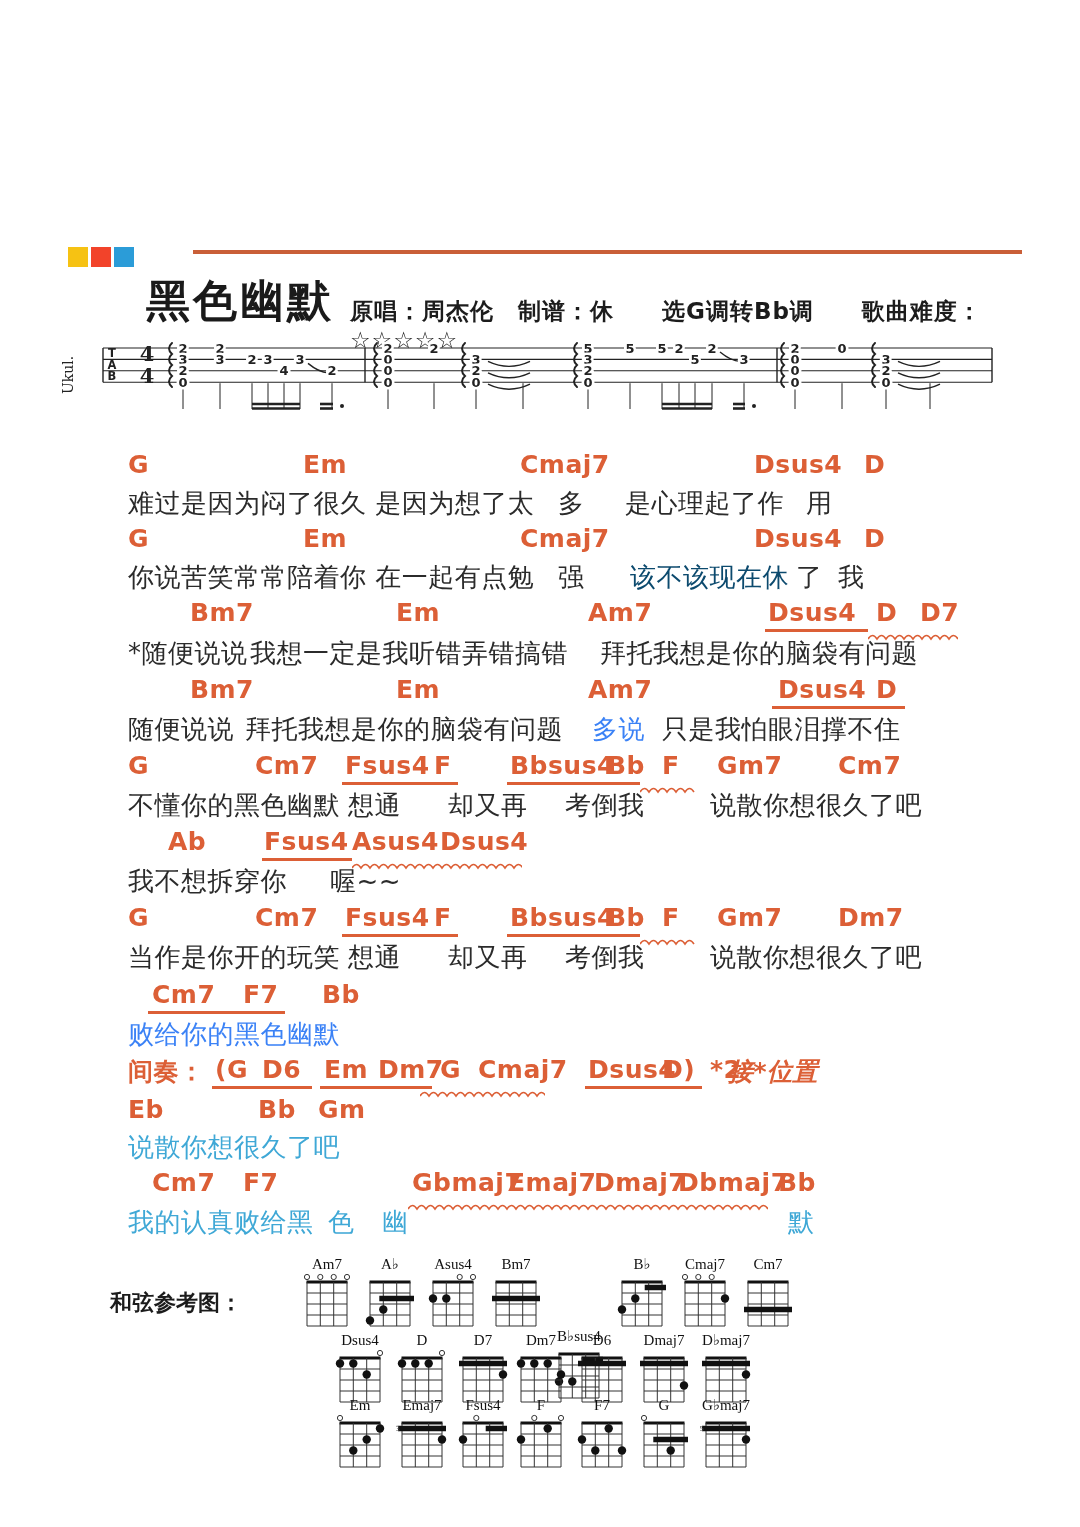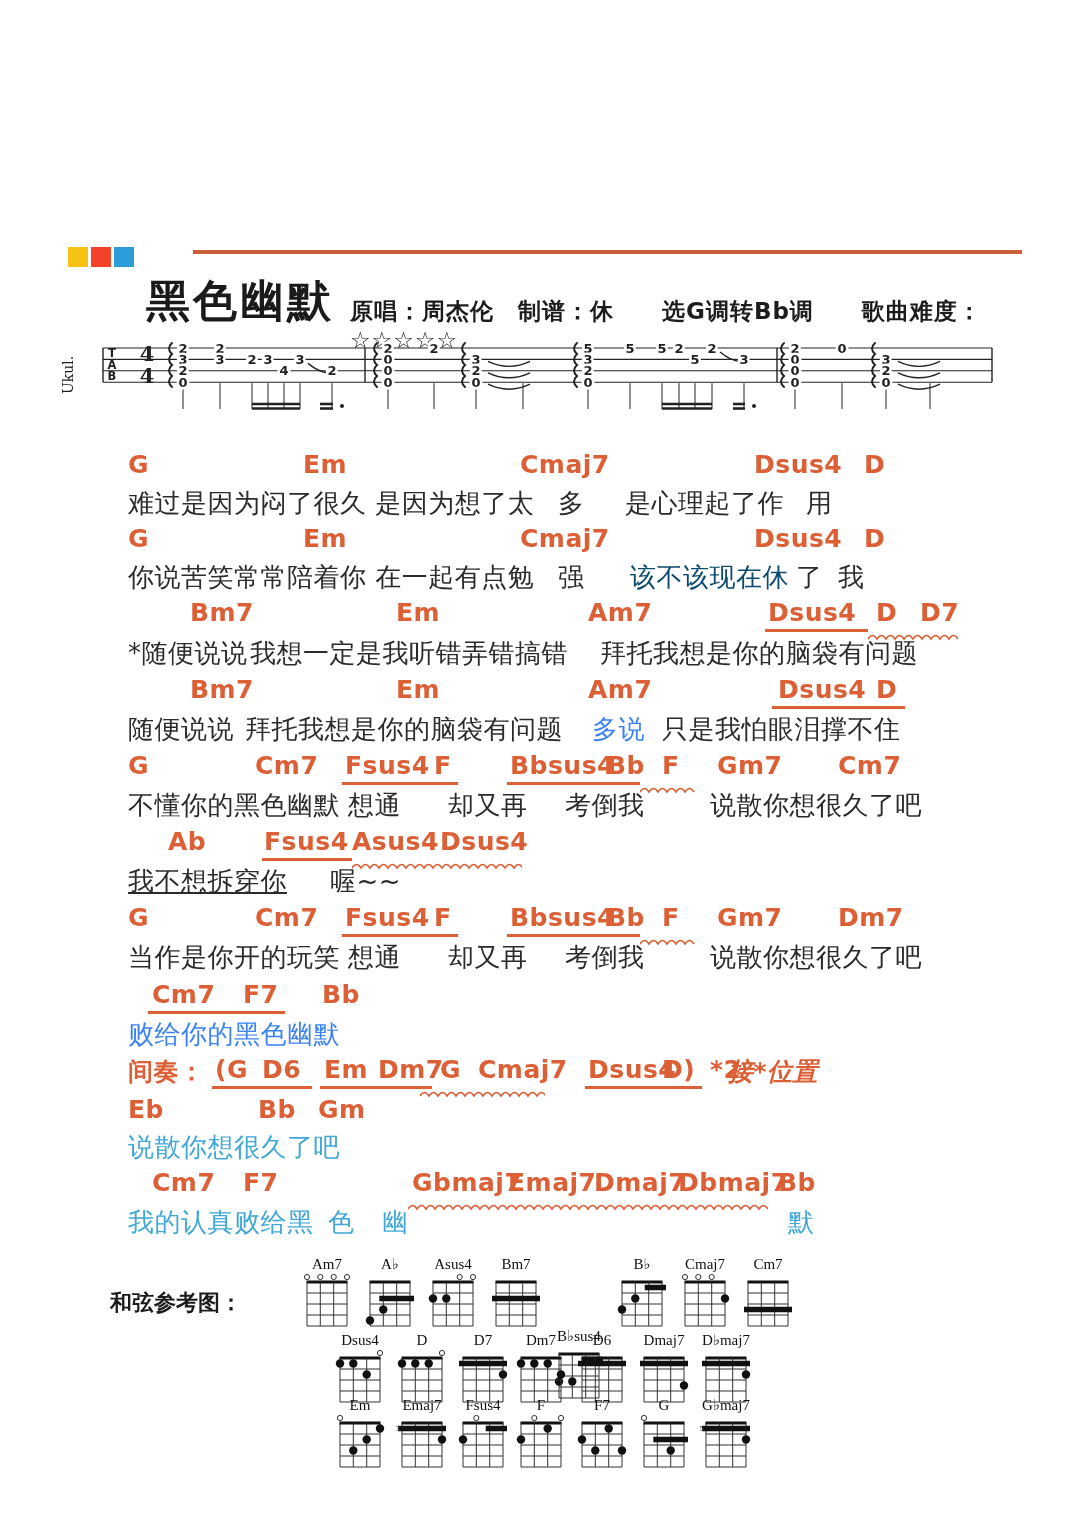--- a/index.html
+++ b/index.html
@@ -196,21 +196,21 @@
       <span class="lyric" style="left: 565px; top: 788px; color: rgb(43, 43, 43);">考倒我</span>
       <span class="lyric" style="left: 710px; top: 788px; color: rgb(43, 43, 43);">说散你想很久了吧</span>
       <span class="chord" style="left: 168px; top: 827px; color: rgb(220, 95, 54);">Ab</span>
       <span class="chord" style="left: 264px; top: 827px; color: rgb(220, 95, 54);">Fsus4</span>
       <span class="chord" style="left: 352px; top: 827px; color: rgb(220, 95, 54);">Asus4</span>
       <span class="chord" style="left: 440px; top: 827px; color: rgb(220, 95, 54);">Dsus4</span>
       <div class="usolid" style="left: 262px; top: 858px; width: 90px; background: rgb(220, 95, 54);"></div>
       <div class="uwavy" style="left: 352px; top: 856px; width: 170px; height: 8px;"><svg width="170" height="8" viewBox="0 0 170 8">
           <path d="M 0 5 q 4.5 -7 9 0 q 4.5 -7 9 0 q 4.5 -7 9 0 q 4.5 -7 9 0 q 4.5 -7 9 0 q 4.5 -7 9 0 q 4.5 -7 9 0 q 4.5 -7 9 0 q 4.5 -7 9 0 q 4.5 -7 9 0 q 4.5 -7 9 0 q 4.5 -7 9 0 q 4.5 -7 9 0 q 4.5 -7 9 0 q 4.5 -7 9 0 q 4.5 -7 9 0 q 4.5 -7 9 0 q 4.5 -7 9 0 q 4.5 -7 9 0" fill="none" stroke="#dc5f36" stroke-width="1.6"></path>
         </svg></div>
-      <span class="lyric" style="left: 128px; top: 864px; color: rgb(43, 43, 43); text-decoration: underline;">我不想拆穿你</span>
+      <span class="lyric" style="left: 128px; top: 864px; color: rgb(43, 43, 43);">我不想拆穿你</span>
       <span class="lyric" style="left: 330px; top: 864px; color: rgb(43, 43, 43);">喔~~</span>
       <span class="chord" style="left: 128px; top: 903px; color: rgb(220, 95, 54);">G</span>
       <span class="chord" style="left: 255px; top: 903px; color: rgb(220, 95, 54);">Cm7</span>
       <span class="chord" style="left: 345px; top: 903px; color: rgb(220, 95, 54);">Fsus4</span>
       <span class="chord" style="left: 434px; top: 903px; color: rgb(220, 95, 54);">F</span>
       <span class="chord" style="left: 510px; top: 903px; color: rgb(220, 95, 54);">Bbsus4</span>
       <span class="chord" style="left: 607px; top: 903px; color: rgb(220, 95, 54);">Bb</span>
       <span class="chord" style="left: 662px; top: 903px; color: rgb(220, 95, 54);">F</span>
       <span class="chord" style="left: 717px; top: 903px; color: rgb(220, 95, 54);">Gm7</span>
       <span class="chord" style="left: 838px; top: 903px; color: rgb(220, 95, 54);">Dm7</span>

